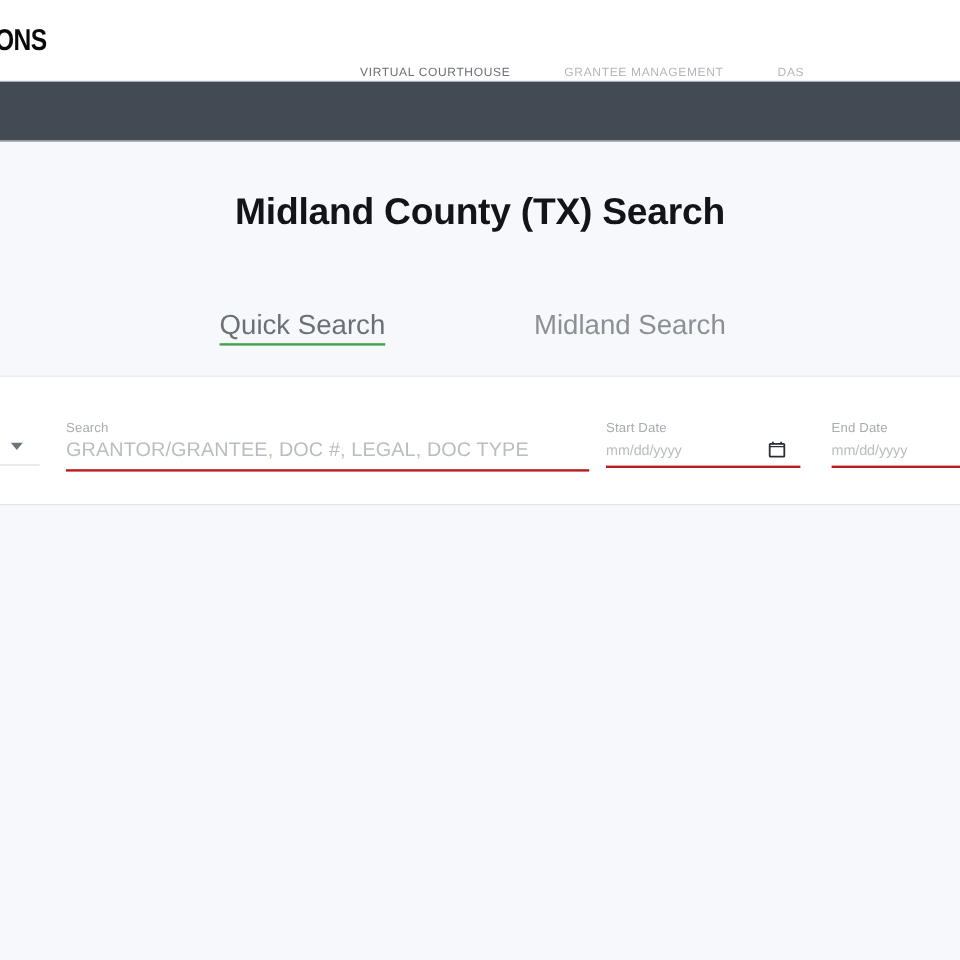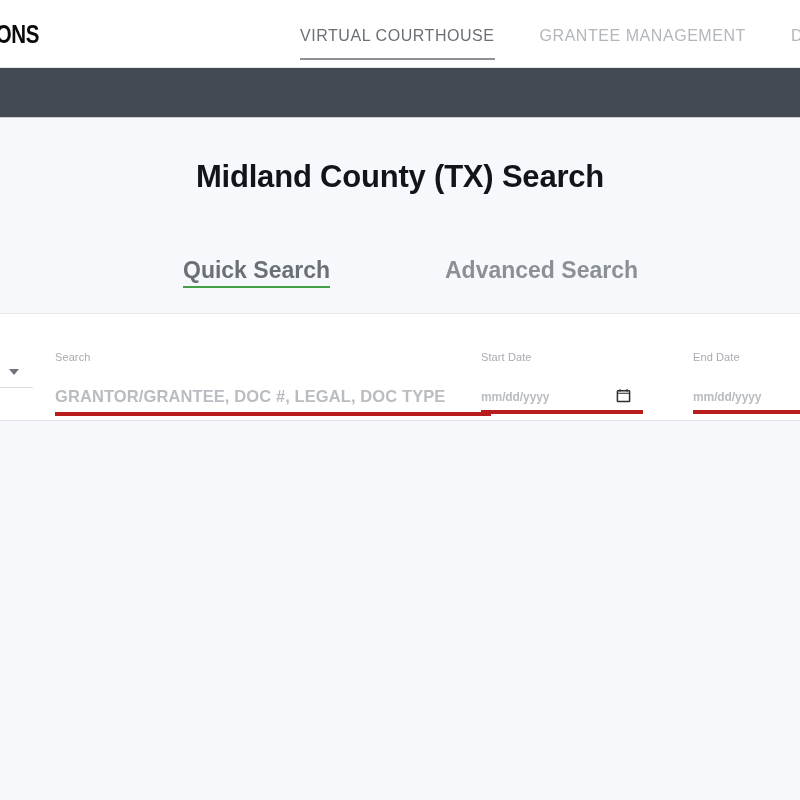--- a/index.html
+++ b/index.html
@@ -48,25 +48,26 @@
     height: 68px;
     display: flex;
     align-items: flex-start;
     gap: 0;
   }
 
   .nav-item {
     position: relative;
     padding: 27px 0 0 0;
     margin-right: 45px;
-    font-size: 16px;
+    font-size: 10px;
     letter-spacing: 0.55px;
     color: #b3b6bb;
     white-space: nowrap;
     cursor: pointer;
+    margin-top: 28px;
   }
 
   .nav-item.active {
     color: #6b7076;
   }
 
   .nav-underline {
     position: absolute;
     left: 0;
     bottom: -15px;
@@ -113,21 +114,21 @@
     position: absolute;
     top: 138px;
     left: 0;
     width: 800px;
   }
 
   .mode-tab {
     position: absolute;
     top: 0;
     font-size: 23px;
-    font-weight: bold;
+    font-weight: normal;
     color: #8b9097;
     cursor: pointer;
     white-space: nowrap;
   }
 
   .mode-tab.quick {
     left: 183px;
   }
 
   .mode-tab.advanced {
@@ -160,36 +161,35 @@
   }
 
   .field {
     position: absolute;
   }
 
   .field-label {
     font-size: 11px;
     color: #a8abb1;
     letter-spacing: 0.1px;
-    margin-bottom: 24px;
+    margin-bottom: 3px;
     display: block;
   }
 
   .field-input {
     border: none;
-    border-bottom: 4px solid #b91c1c;
+    border-bottom: 2px solid #b91c1c;
     background: transparent;
     font-family: "Liberation Sans", sans-serif;
     font-size: 16.5px;
     color: #3b3f45;
     padding: 0 0 6px 0;
     width: 100%;
     outline: none;
     letter-spacing: 0.1px;
-    font-weight: bold;
   }
 
   .field-input::placeholder {
     color: #b9bcc1;
     opacity: 1;
   }
 
   
   .field-select {
     left: -52px;
@@ -218,21 +218,21 @@
     left: 55px;
     top: 37px;
     width: 436px;
   }
 
   .field-search .field-input {
     font-size: 16.5px;
   }
 
   .field-start {
-    left: 481px;
+    left: 505px;
     top: 37px;
     width: 162px;
   }
 
   .field-end {
     left: 693px;
     top: 37px;
     width: 162px;
   }
 
@@ -296,21 +296,21 @@
   <h1 class="page-title">Midland County (TX) Search</h1>
 
   <div class="mode-tabs">
 
     <div class="mode-tab quick active">
       <span>Quick Search</span>
       <span class="tab-underline"></span>
     </div>
 
     <div class="mode-tab advanced">
-      <span>Advanced Search</span>
+      <span>Midland Search</span>
     </div>
 
   </div>
 </div>
 
 <div class="search-card">
 
   <div class="field field-select">
     <div class="caret-box">
       <span class="caret-icon"></span>

